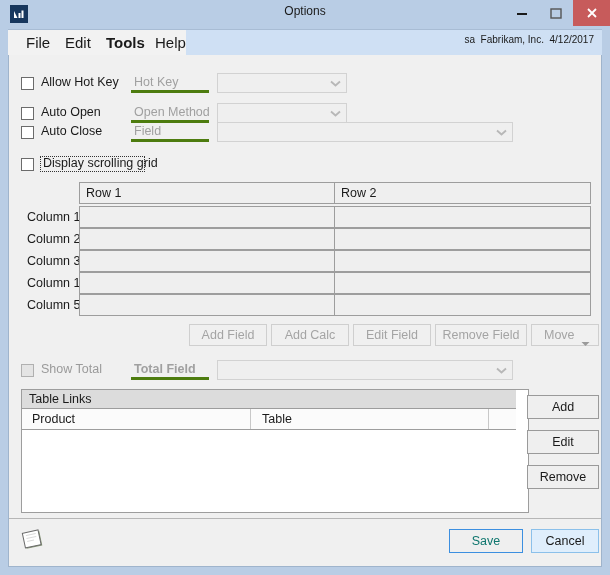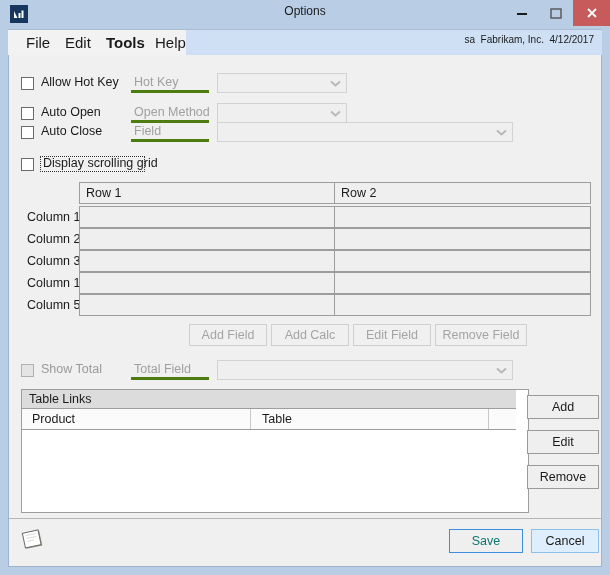--- a/index.html
+++ b/index.html
@@ -397,24 +397,32 @@
       <div class="grid-cell" style="left:0px;   top:90px;  width:256px;"></div>
       <div class="grid-cell" style="left:255px; top:90px;  width:257px;"></div>
       <div class="grid-cell" style="left:0px;   top:112px; width:256px;"></div>
       <div class="grid-cell" style="left:255px; top:112px; width:257px;"></div>
     </div>
 
     <button class="btn" style="left:180px; top:269px; width:78px;">Add Field</button>
     <button class="btn" style="left:262px; top:269px; width:78px;">Add Calc</button>
     <button class="btn" style="left:344px; top:269px; width:78px;">Edit Field</button>
     <button class="btn" style="left:426px; top:269px; width:92px;">Remove Field</button>
+    <button class="btn" style="left:522px; top:269px; width:68px; text-align:left; padding-left:12px;">
+      <span>Move</span>
+      <span class="caret">
+        <svg width="9" height="6" viewBox="0 0 9 6">
+            <path d="M0.5 1 L4.5 5 L8.5 1 Z" fill="#9a9a9a"></path>
+          </svg>
+      </span>
+    </button>
 
     <span class="cb disabled" style="left:12px; top:309px;"></span>
     <span class="cb-label disabled" style="left:32px; top:307px;">Show Total</span>
-    <span class="fieldlabel" style="left:122px; top:307px; width:78px;">Total Field</span>
+    <span class="fieldlabel" style="left:122px; top:307px; width:78px;font-weight:bold;">Total Field</span>
     <span class="combo" style="left:208px; top:305px; width:296px;">
       <span class="arrow">
         <svg width="11" height="7" viewBox="0 0 11 7">
             <path d="M1 1.5 L5.5 5.5 L10 1.5" fill="none" stroke="#b7b7b7" stroke-width="1.8"></path>
           </svg>
       </span>
     </span>
 
     <div id="tablelinks-panel">
       <div id="tablelinks-title">Table Links</div>

